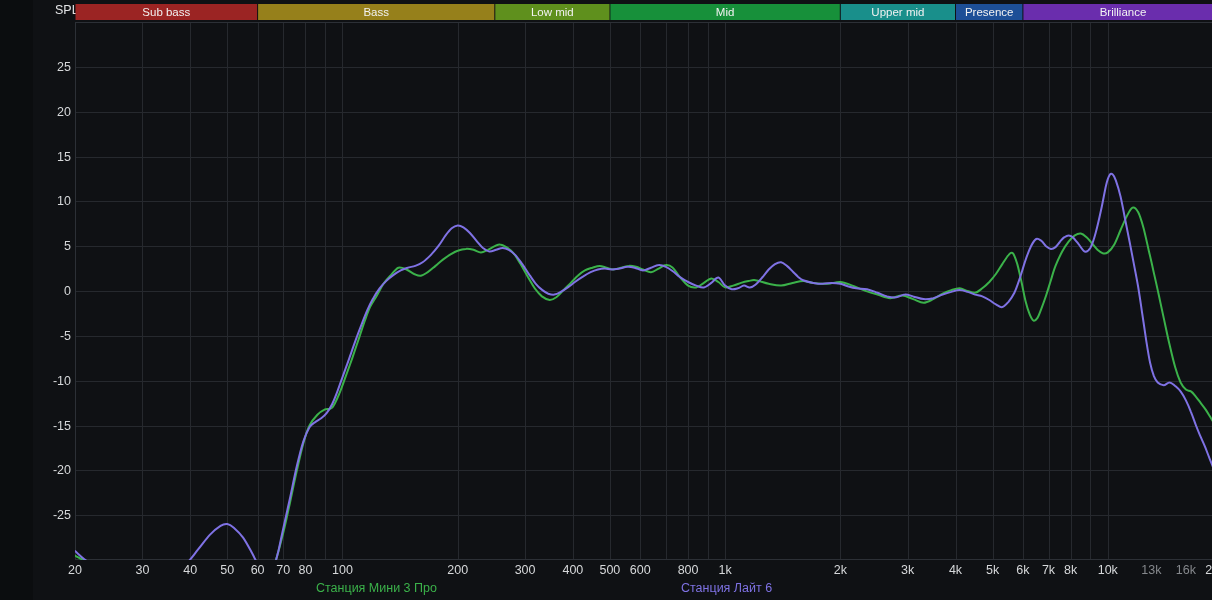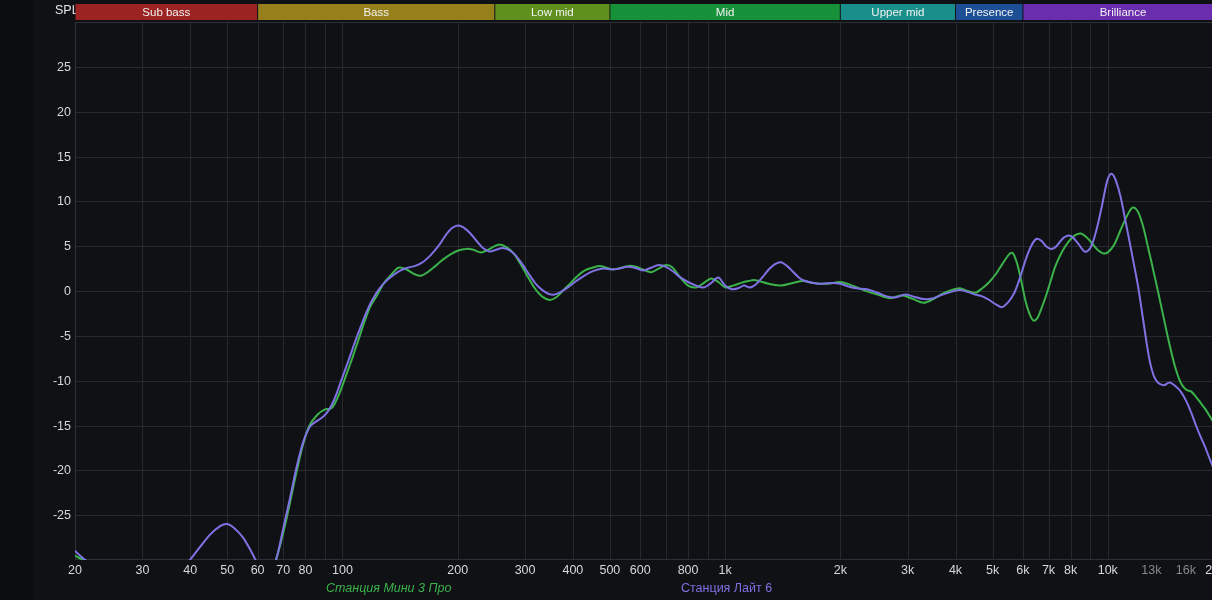--- a/index.html
+++ b/index.html
@@ -11,21 +11,21 @@
     margin-left:33px;
   }
   .spl-label{
     position:absolute;left:22px;top:3px;
     font-size:12.5px;color:#e3e4e6;
   }
   .legend-item{
     position:absolute;top:581px;
     font-size:12.5px;white-space:nowrap;
   }
-  #legend-green{left:293px;font-style:italic;}
+  #legend-green{left:283px;}
   #legend-purple{left:648px;}
   svg{position:absolute;left:0;top:0;}
 </style>
 </head>
 <body>
 
 <div class="stage" id="stage" style="background: rgb(15, 17, 20);">
   <div class="spl-label">SPL</div>
   <svg id="chart" width="1212" height="600">
       <defs>

